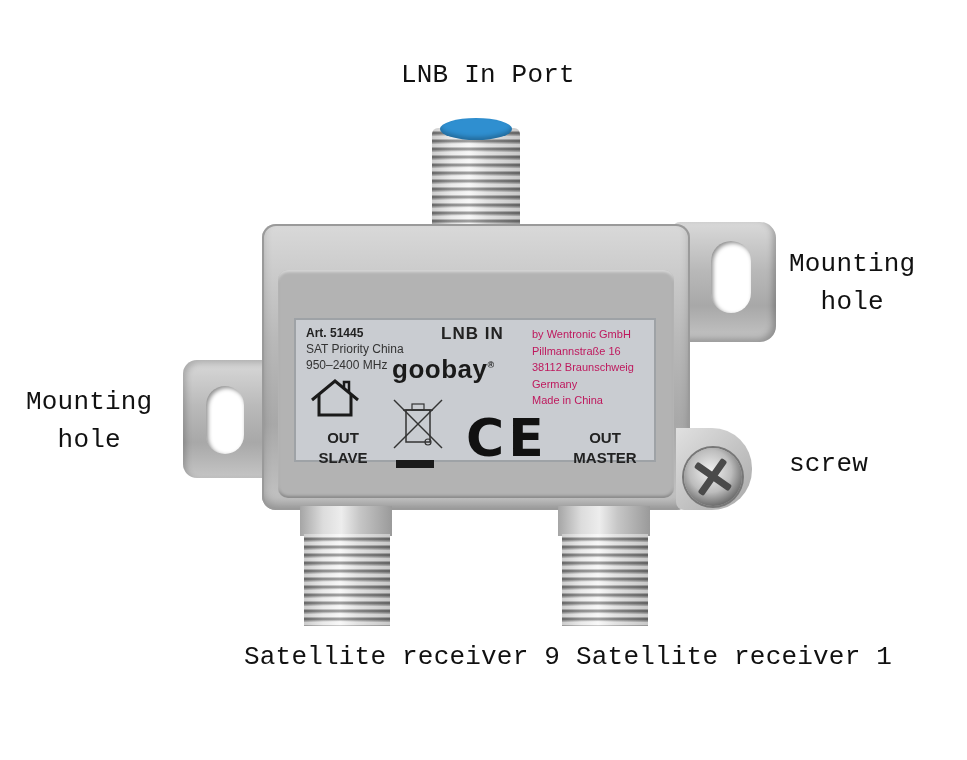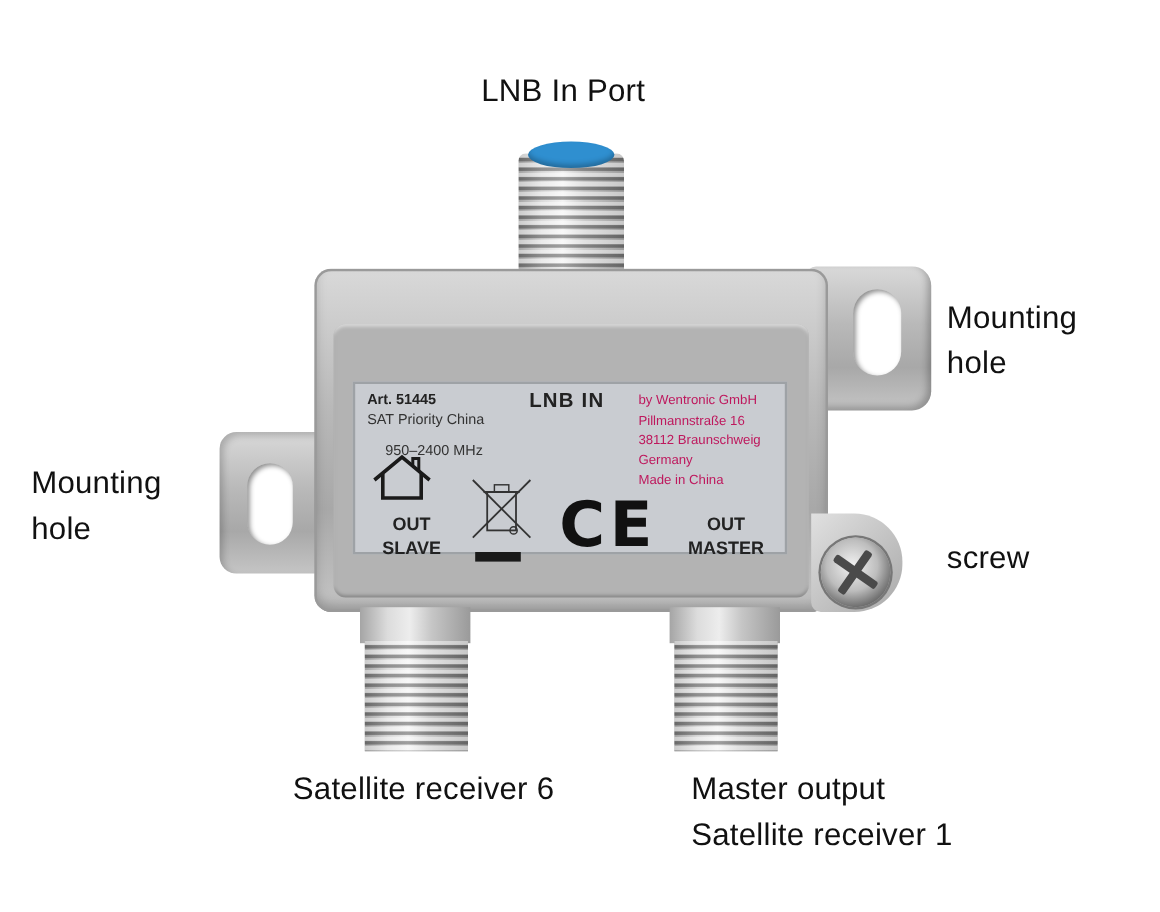--- a/index.html
+++ b/index.html
@@ -1,18 +1,18 @@
 <!DOCTYPE html>
 <html><head>
 <meta charset="utf-8">
 <style>
   html, body { margin:0; padding:0; background:#ffffff; }
   body { width:967px; height:760px; position:relative; overflow:hidden;
          font-family:"Liberation Sans", "DejaVu Sans", sans-serif; color:#111; }
-  .callout { position:absolute; font-family:Liberation Sans, sans-serif; font-size:26px; line-height:38px; color:#111; letter-spacing:0.2px; }
+  .callout { position:absolute; font-family:Liberation Mono, monospace; font-size:26px; line-height:38px; color:#111; letter-spacing:0.2px;text-align:center; }
   .abs { position:absolute; }
   
   .metal { background: linear-gradient(180deg,#d9d9d9 0%,#b9b9b9 40%,#a8a8a8 70%,#c5c5c5 100%); }
   .metal-h { background: linear-gradient(90deg,#a5a5a5 0%,#dcdcdc 25%,#ededed 45%,#c6c6c6 65%,#9a9a9a 100%); }
   .thread { background:
       repeating-linear-gradient(180deg, rgba(255,255,255,0.55) 0px, rgba(255,255,255,0.55) 3px, rgba(60,60,60,0.45) 4px, rgba(60,60,60,0.45) 6px, rgba(255,255,255,0.2) 7px, rgba(255,255,255,0.2) 8px),
       linear-gradient(90deg,#8d8d8d 0%,#d2d2d2 22%,#f0f0f0 42%,#c0c0c0 62%,#858585 100%); }
   .label-plate { background:#c9ccd1; border:2px solid #9ea2a6; box-sizing:border-box; }
   .lbl { position:absolute; color:#222; font-family:"Liberation Sans", sans-serif; }
   .bold { font-weight:bold; }
@@ -30,25 +30,24 @@
 <div class="callout" style="left:26px;top:383px;">
   <div>Mounting</div>
   <div>hole</div>
 </div>
 
 <div class="callout" style="left:789px;top:445px;">
   <div>screw</div>
 </div>
 
 <div class="callout" style="left:244px;top:638px;">
-  <div>Satellite receiver 6</div>
+  <div>Satellite receiver 9</div>
 </div>
 
 <div class="callout" style="left:576px;top:638px;">
-  <div>Master output</div>
   <div>Satellite receiver 1</div>
 </div>
 
 <div>
 
   <div class="abs thread" style="left:432px;top:128px;width:88px;height:105px;border-radius:6px 6px 0 0;"></div>
   <div class="abs" style="left:440px;top:118px;width:72px;height:22px;border-radius:50%;background:#2f8fd0;box-shadow:inset 0 -3px 4px rgba(0,0,0,0.25);"></div>
   <div class="abs metal-h" style="left:415px;top:228px;width:124px;height:40px;border-radius:10px 10px 0 0;"></div>
 
   <div class="abs metal" style="left:672px;top:222px;width:104px;height:120px;border-radius:8px 16px 16px 8px;box-shadow:inset -3px -3px 6px rgba(0,0,0,0.25);"></div>
@@ -69,24 +68,27 @@
   <div class="abs metal-h" style="left:300px;top:506px;width:92px;height:30px;"></div>
   <div class="abs thread" style="left:304px;top:534px;width:86px;height:92px;"></div>
 
   <div class="abs metal-h" style="left:558px;top:506px;width:92px;height:30px;"></div>
   <div class="abs thread" style="left:562px;top:534px;width:86px;height:92px;"></div>
 
   <div class="abs label-plate" style="left:294px;top:318px;width:362px;height:144px;">
 
     <div class="lbl bold" style="left:10px;top:6px;font-size:12px;">Art. 51445</div>
     <div class="lbl" style="left:10px;top:22px;font-size:12px;color:#333;">SAT Priority China</div>
-    <div class="lbl" style="left:10px;top:48px;font-size:12px;color:#333;margin-left:15px;">950–2400 MHz</div>
+    <div class="lbl" style="left:10px;top:38px;font-size:12px;color:#333;">950–2400 MHz</div>
 
     <div class="lbl bold" style="left:145px;top:4px;font-size:17px;letter-spacing:1px;text-align:right;">LNB IN</div>
 
+    <div class="lbl" style="left:96px;top:34px;font-size:26px;font-weight:bold;letter-spacing:0.5px;color:#1a1a1a;">
+      <span>goobay</span><sup style="font-size:9px;">®</sup>
+    </div>
 
     <div class="lbl" style="left:236px;top:6px;font-size:11px;line-height:16.5px;color:#be185d;">
       <div>by Wentronic GmbH</div>
       <div>Pillmannstraße 16</div>
       <div>38112 Braunschweig</div>
       <div>Germany</div>
       <div>Made in China</div>
     </div>
 
     <svg class="abs" style="left:12px;top:58px;" width="54" height="40" viewBox="0 0 54 40">

